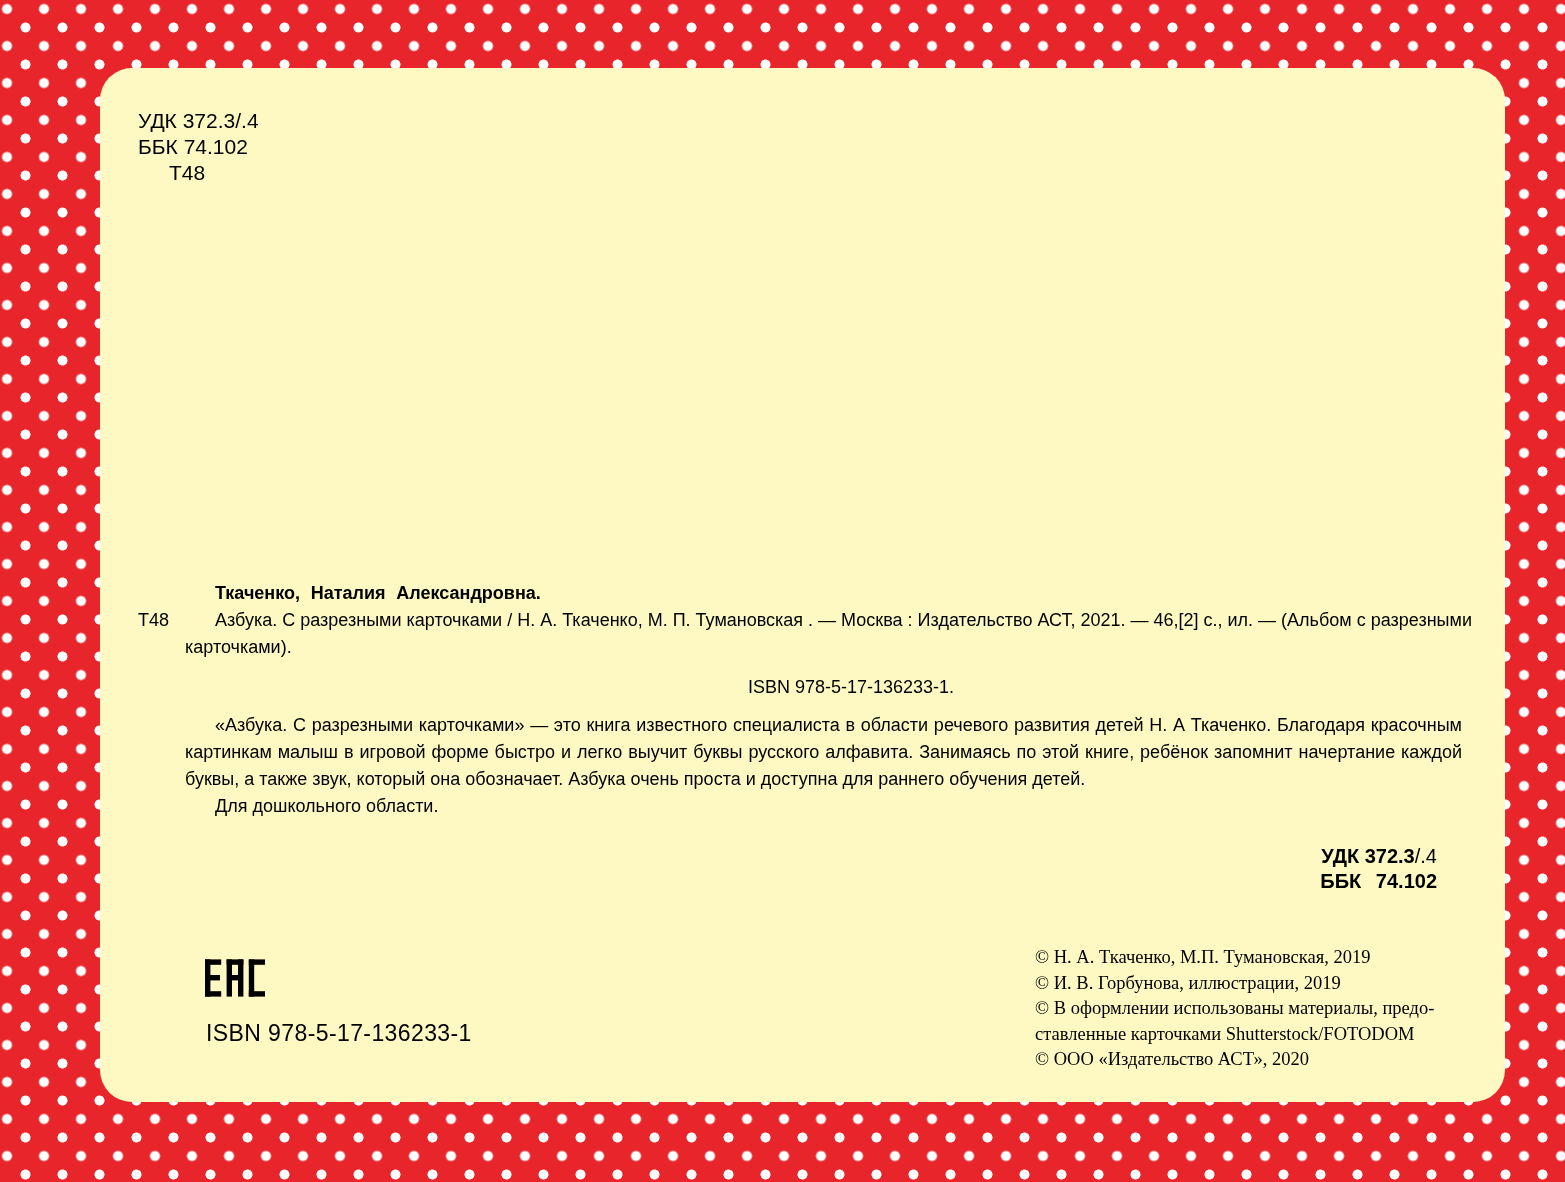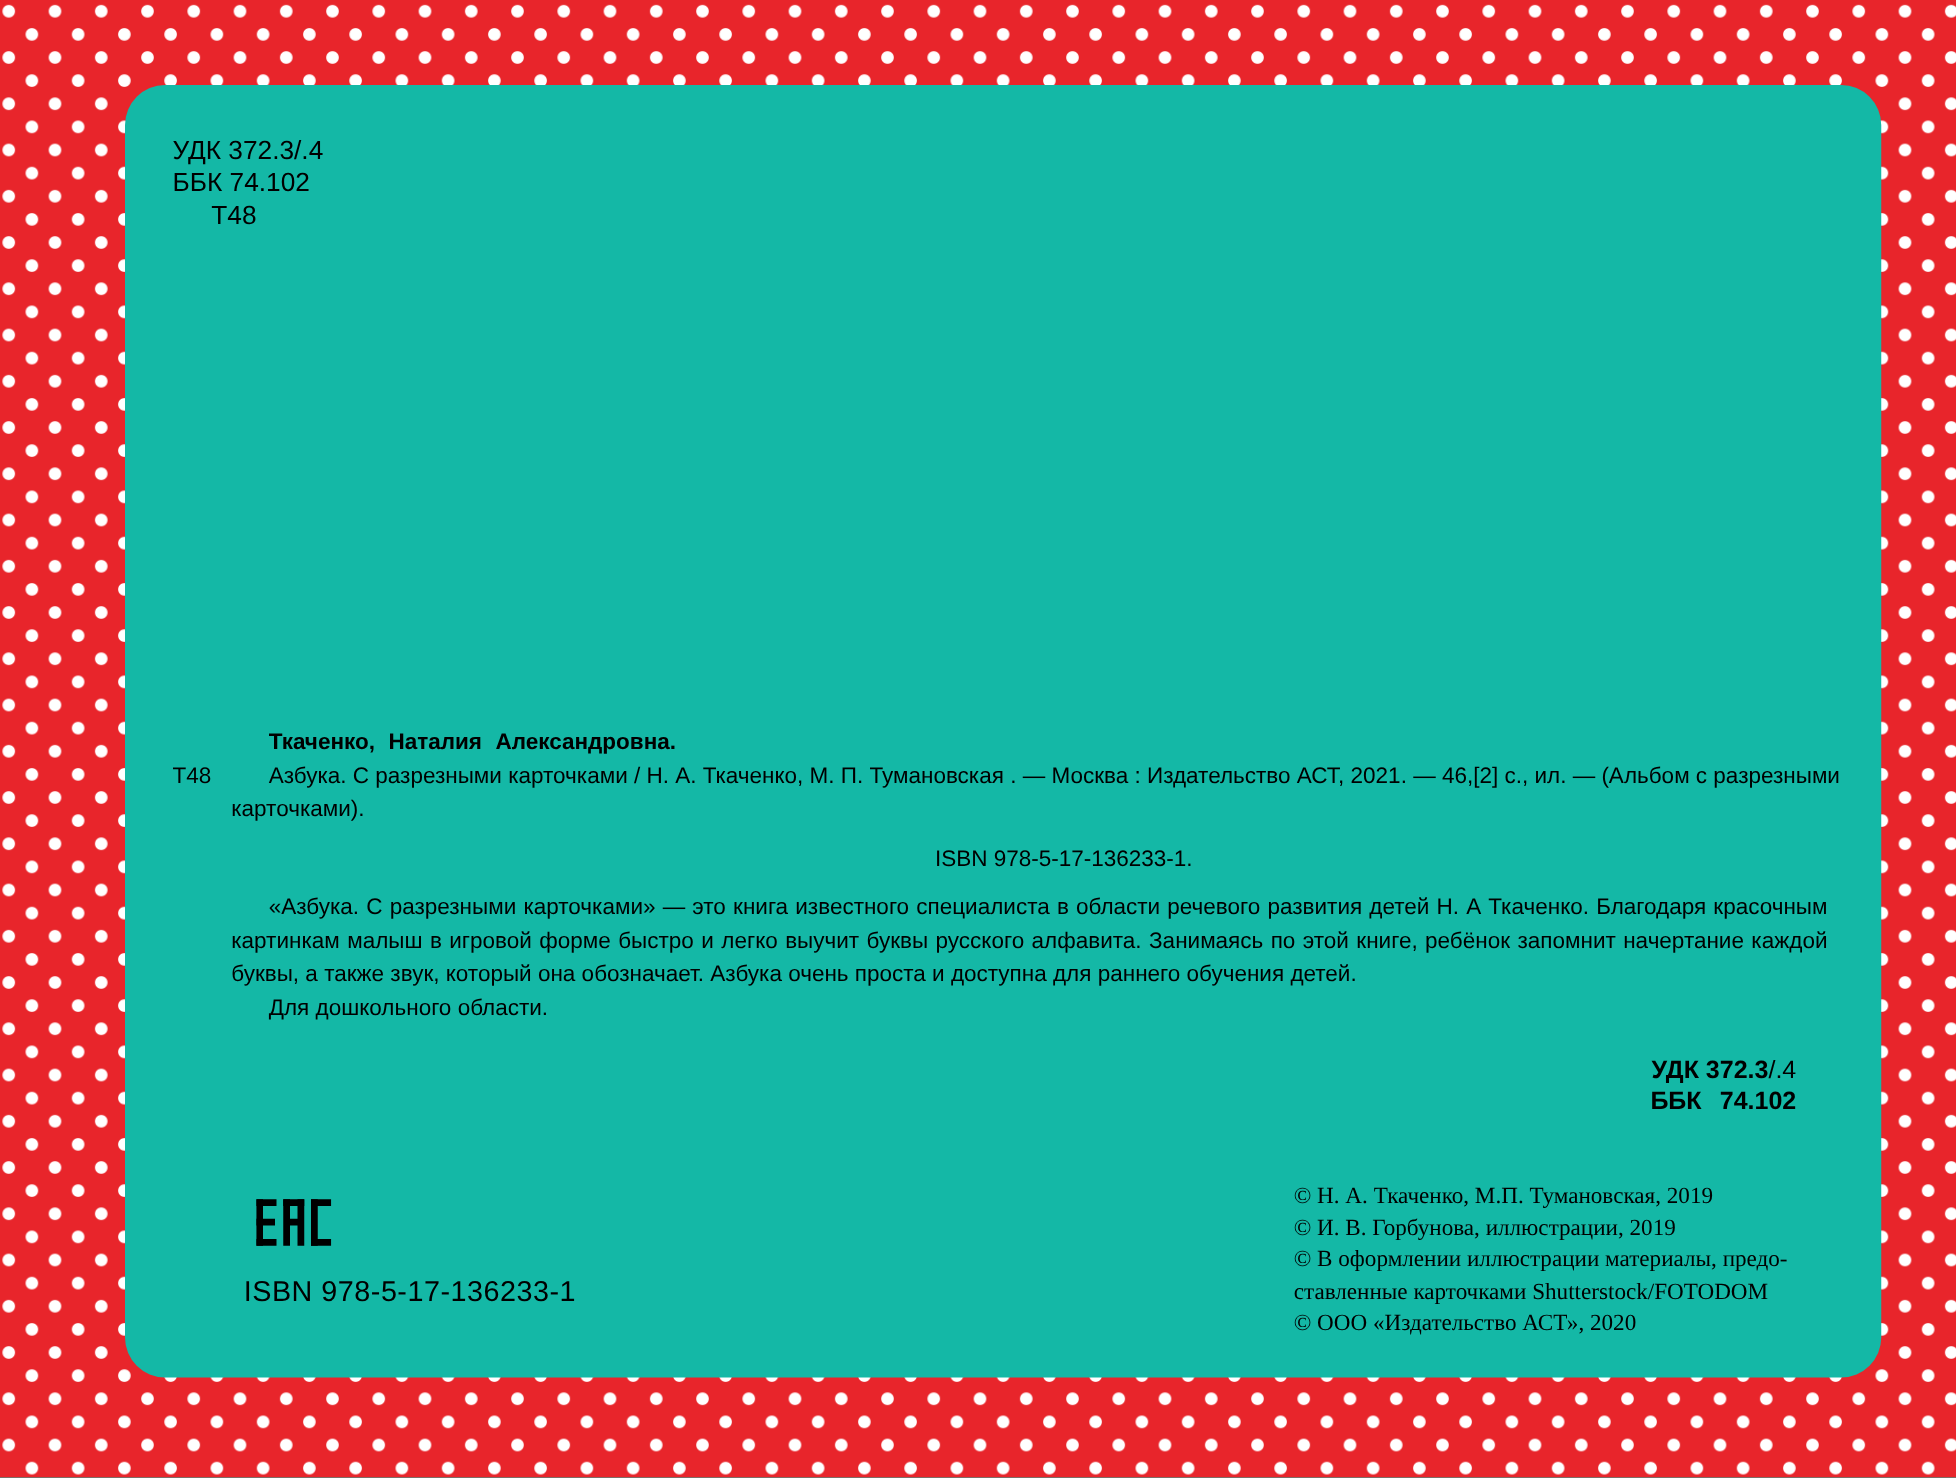--- a/index.html
+++ b/index.html
@@ -14,21 +14,21 @@
     background-size: 37px 37px;
     background-position: 7px 9px, 25.5px 27.5px;
     position: relative;
     overflow: hidden;
   }
 
   .panel {
     position: absolute;
     left: 100px; top: 68px;
     width: 1405px; height: 1034px;
-    background: #14b8a6;
+    background: #fef9c3;
     border-radius: 32px;
   }
 
   
   .top-codes {
     position: absolute;
     left: 38px; top: 40px;
     font-size: 21px;
     line-height: 26px;
   }
@@ -74,21 +74,21 @@
 
   
   .eac {
     position: absolute;
     left: 105px; top: 878px;
     width: 60px; height: 64px;
   }
   .eac svg { width: 100%; height: 100%; display: block; }
   .isbn-bottom {
     position: absolute;
-    left: 95px; top: 952px;
+    left: 106px; top: 952px;
     font-size: 23px;
     letter-spacing: 0.4px;
   }
 
   
   .copyrights {
     position: absolute;
     left: 935px; top: 877px;
     font-size: 18.5px;
     line-height: 25.5px;
@@ -137,18 +137,18 @@
       <rect x="73" y="0" width="27" height="9" fill="#000"></rect>
       <rect x="73" y="53" width="27" height="9" fill="#000"></rect>
     </svg>
   </div>
 
   <div class="isbn-bottom">ISBN 978-5-17-136233-1</div>
 
   <div class="copyrights">
       <div>© Н. А. Ткаченко, М.П. Тумановская, 2019</div>
       <div>© И. В. Горбунова, иллюстрации, 2019</div>
-      <div>© В оформлении иллюстрации материалы, предо-</div>
+      <div>© В оформлении использованы материалы, предо-</div>
       <div>ставленные карточками Shutterstock/FOTODOM</div>
       <div>© ООО «Издательство АСТ», 2020</div>
     </div>
 
 </div>
 
 </body></html>

